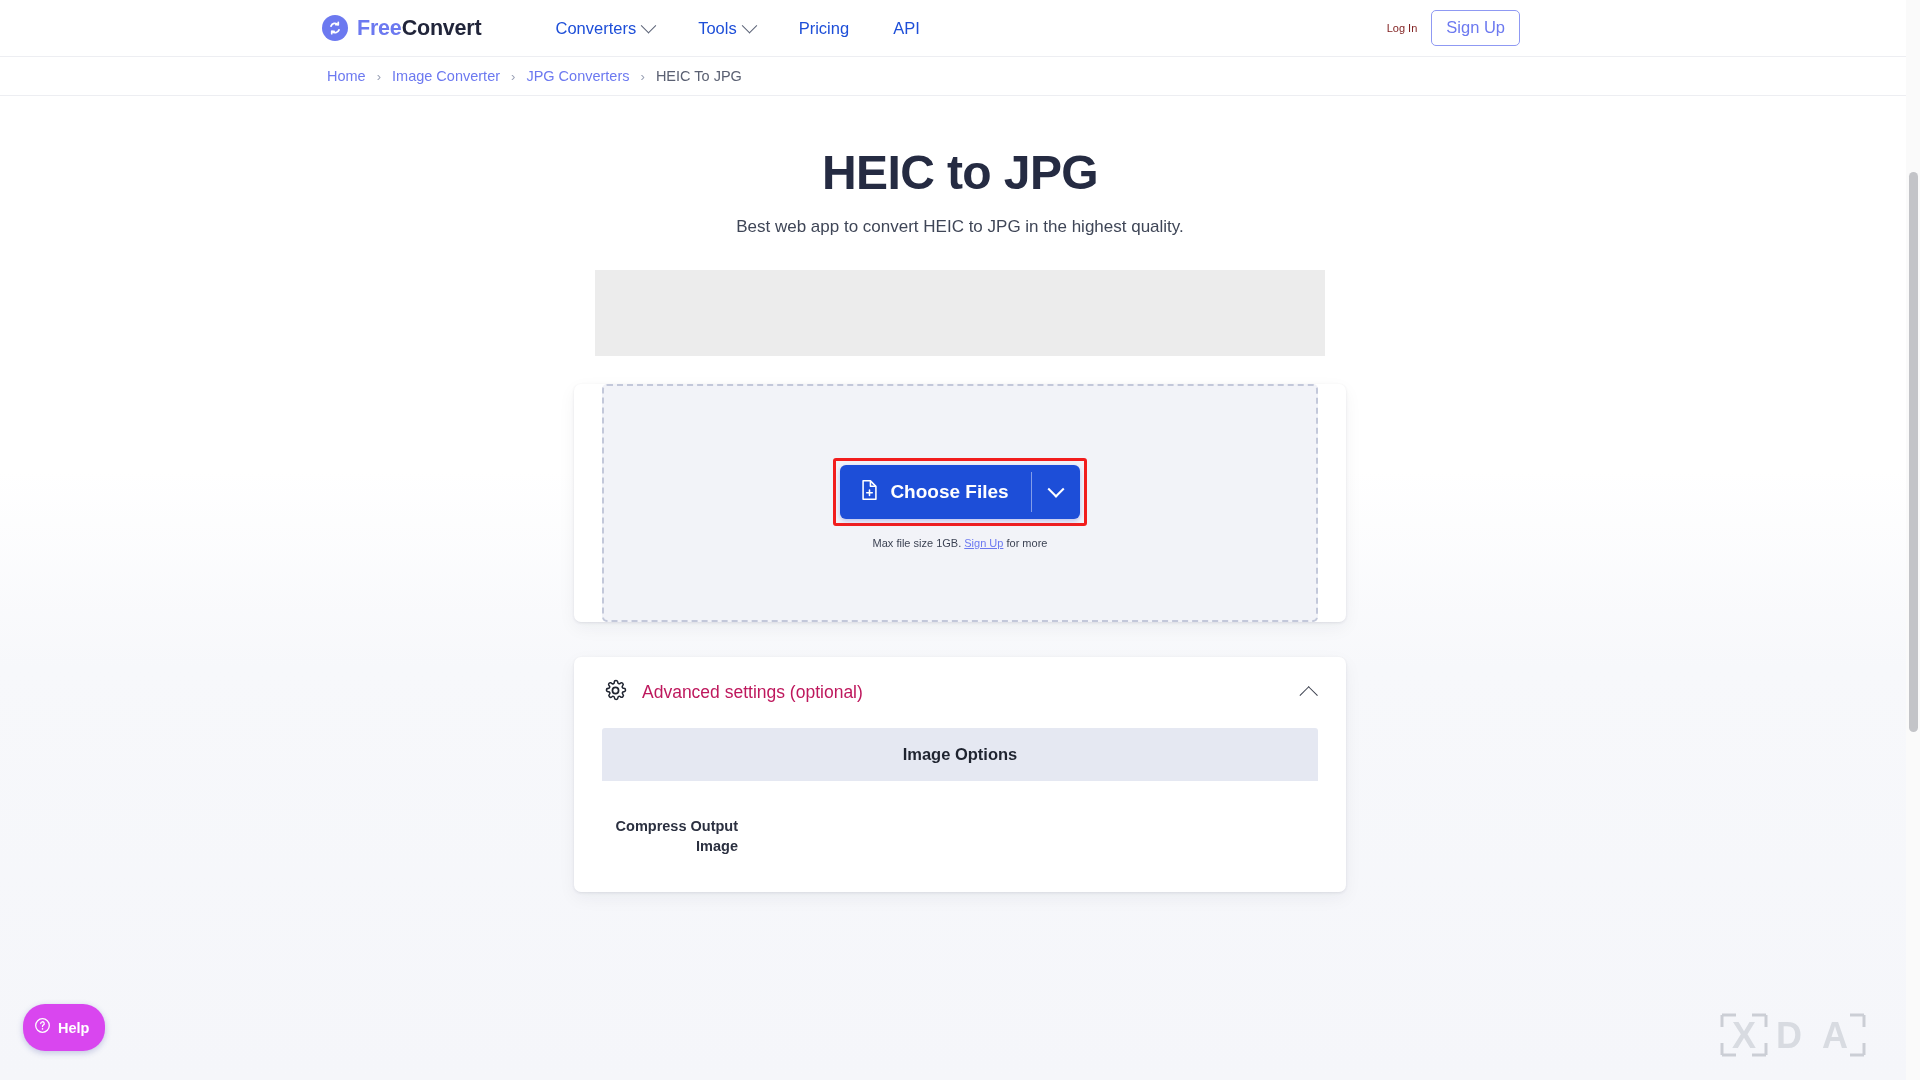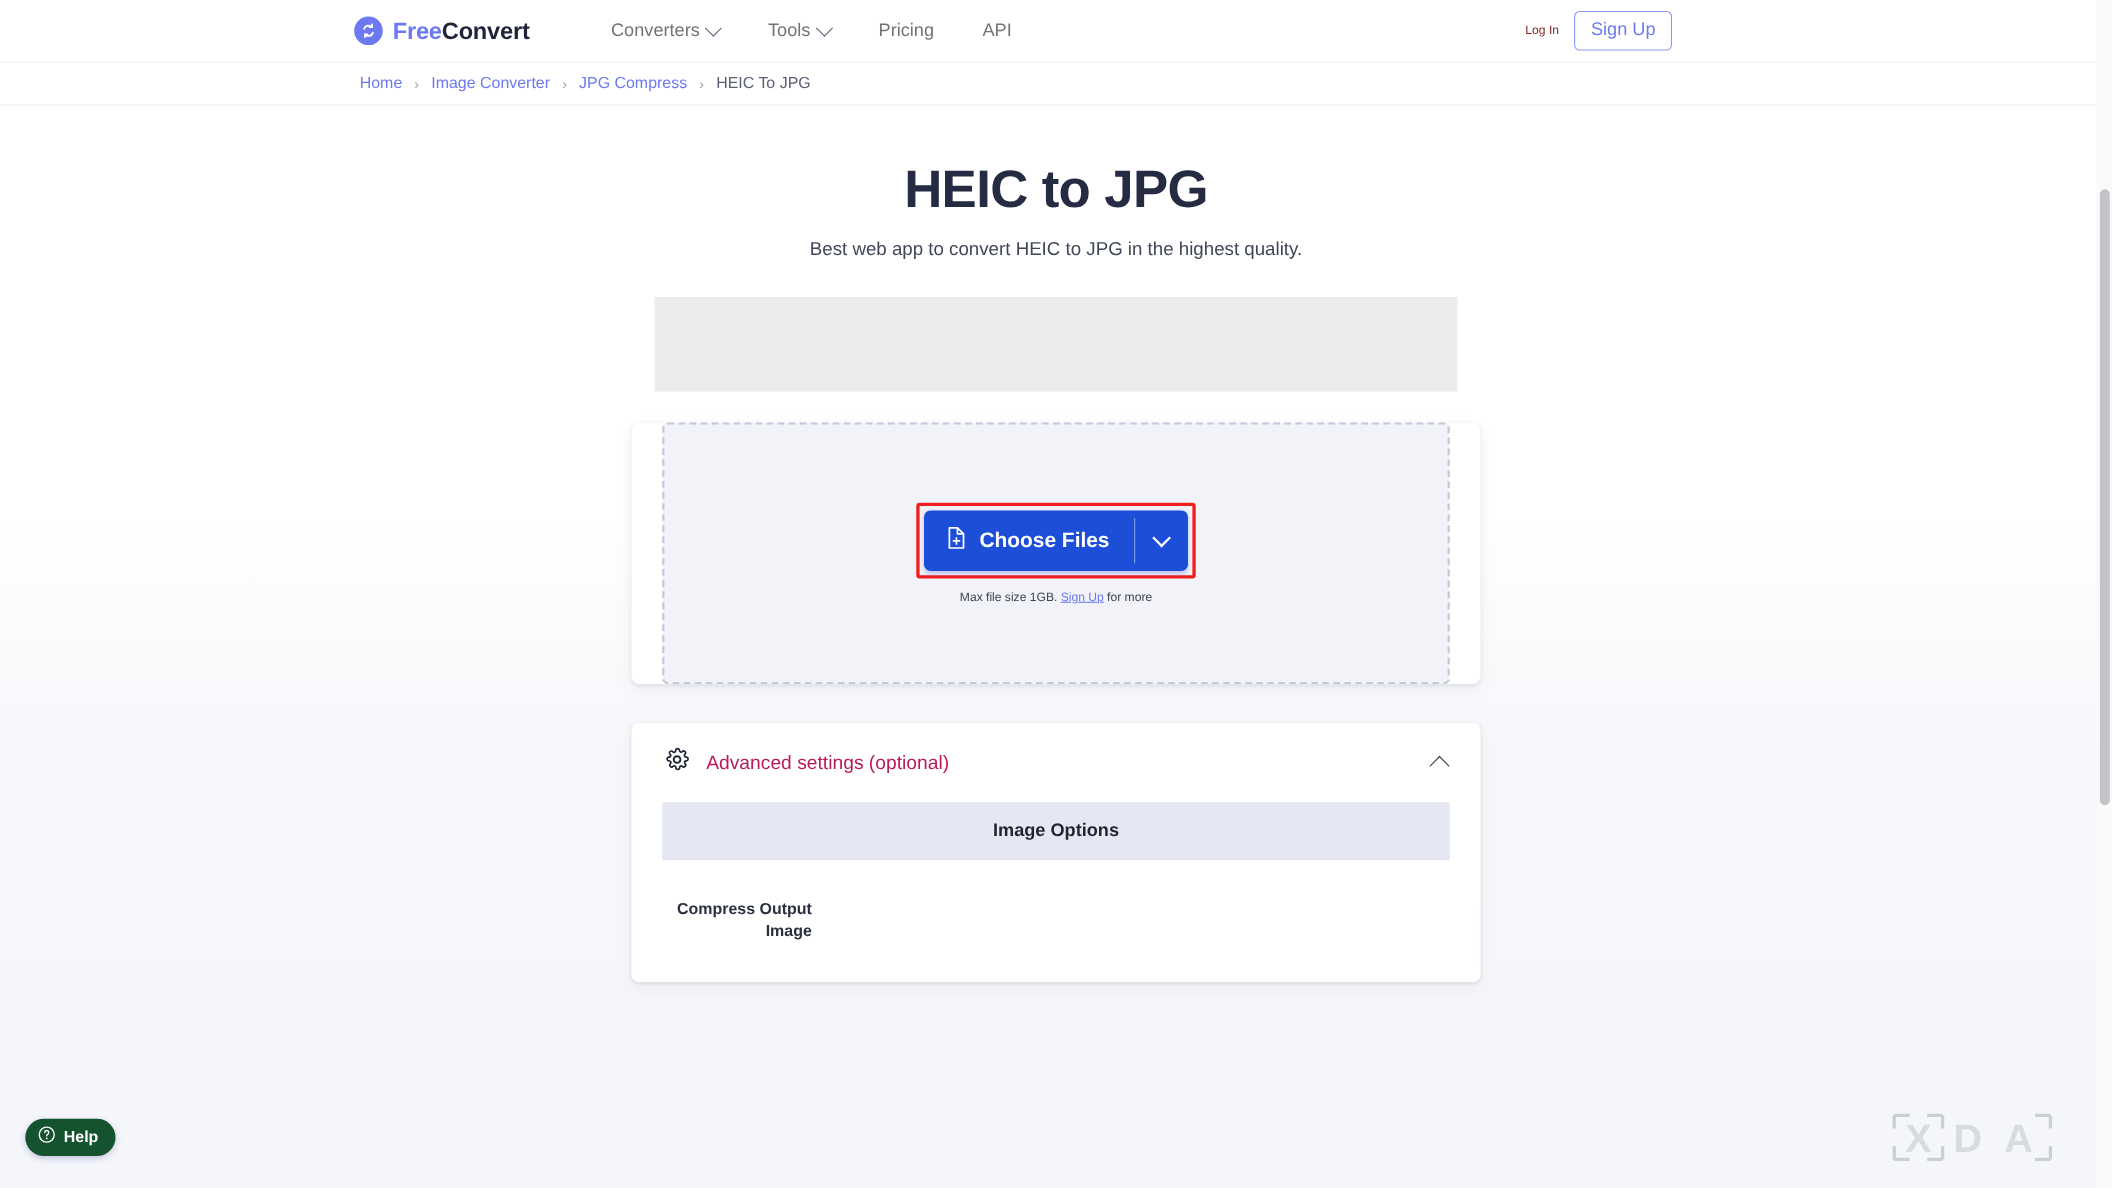--- a/index.html
+++ b/index.html
@@ -36,21 +36,21 @@
   .brand-free { color: #6c79f0; }
   .brand-convert { color: #21253a; }
 
   .nav {
     display: flex; align-items: center;
     margin-left: 74px;
     gap: 0;
   }
   .nav-item {
     display: flex; align-items: center; gap: 7px;
-    font-size: 16.5px; color: #737373;
+    font-size: 16.5px; color: #1d4ed8;
     padding: 0 22px;
     cursor: pointer;
     white-space: nowrap;
   }
   .nav-item:first-child { padding-left: 0; }
   .chev {
     width: 11px; height: 11px;
     border-right: 1.8px solid #5b6377;
     border-bottom: 1.8px solid #5b6377;
     transform: rotate(45deg) translate(-2px,-2px);
@@ -236,23 +236,23 @@
   }
   .field-hint {
     font-size: 13px; color: #8b93a6;
     margin-top: 9px; padding-left: 1px;
   }
 
   
   .help-widget {
     position: absolute;
     left: 23px; bottom: 29px;
-    background: #14532d;
+    background: #d946ef;
     border-radius: 22px;
-    height: 34px;
+    height: 47px;
     display: flex; align-items: center; gap: 7px;
     padding: 0 16px 0 11px;
     cursor: pointer;
     z-index: 40;
     box-shadow: 0 2px 6px rgba(60,70,160,.28);
   }
   .help-label { color: #fff; font-size: 14.5px; font-weight: 700; }
 
   
   .xda {
@@ -310,21 +310,21 @@
   <div class="login-link">Log In</div>
   <div class="signup-btn">Sign Up</div>
 </div>
 
 <div class="breadcrumb-bar">
   <div class="breadcrumb">
     <span class="bc-link">Home</span>
     <span class="bc-sep">›</span>
     <span class="bc-link">Image Converter</span>
     <span class="bc-sep">›</span>
-    <span class="bc-link">JPG Compress</span>
+    <span class="bc-link">JPG Converters</span>
     <span class="bc-sep">›</span>
     <span class="bc-current">HEIC To JPG</span>
   </div>
 </div>
 
 <div class="page">
 
   <h1 class="hero-title">HEIC to JPG</h1>
   <p class="hero-sub">Best web app to convert HEIC to JPG in the highest quality.</p>
 

